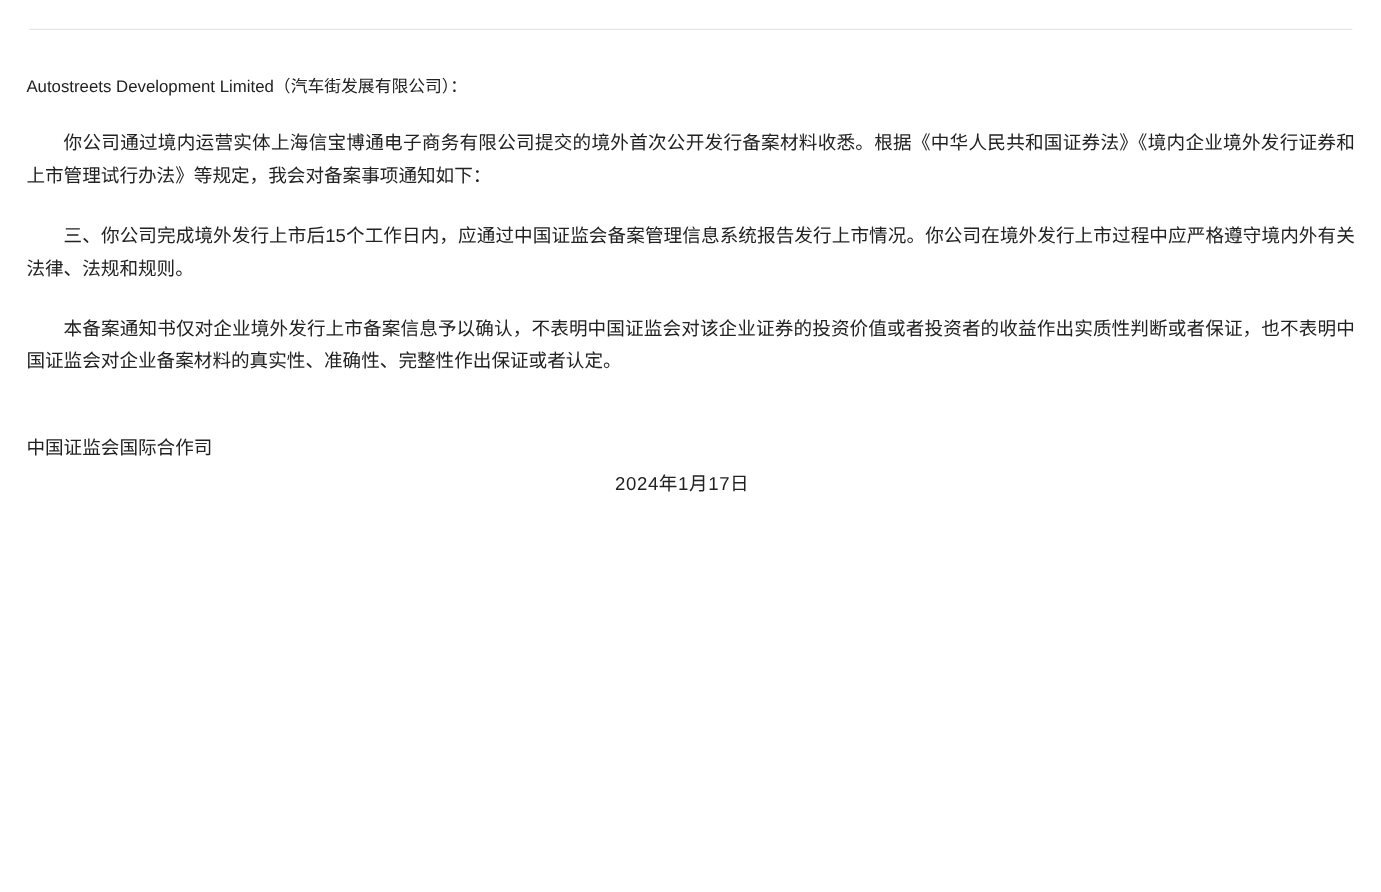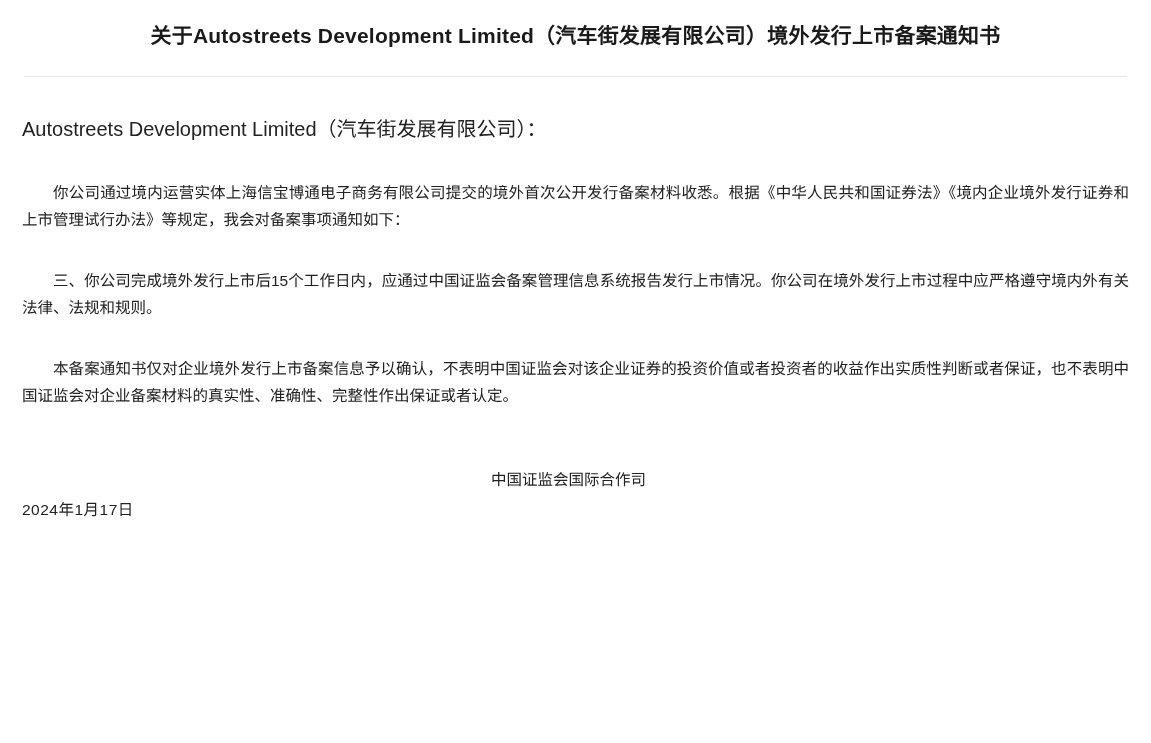--- a/index.html
+++ b/index.html
@@ -33,56 +33,55 @@
     margin: 24px 24px 0 24px;
     border: 0;
     border-top: 1px solid #e6e6e6;
     height: 0;
   }
   .body-area {
     padding: 0 22px;
     box-sizing: border-box;
   }
   .salutation {
-    font-size: 20px;
+    font-size: 14px;
     line-height: 1.6;
     color: #222222;
     margin-top: 36px;
   }
   p.para {
     font-size: 15.5px;
     line-height: 1.75;
     color: #222222;
-    margin: 34px 0 0 0;
+    margin: 23px 0 0 0;
     text-indent: 2em;
     text-align: justify;
   }
   .signature {
-    margin-top: 56px;
-    text-align: center;
+    margin-top: 44px;
+    text-align: left;
     font-size: 15.5px;
     color: #222222;
     padding-right: 14px;
     line-height: 1.9;
   }
   .sig-date {
-    text-align: left;
+    text-align: center;
     font-size: 15.5px;
     color: #222222;
     padding-right: 14px;
     line-height: 1.9;
     letter-spacing: 0.5px;
   }
 </style>
 </head>
 <body>
 
 <div class="page">
 
-  <div class="doc-title">关于Autostreets Development Limited（汽车街发展有限公司）境外发行上市备案通知书</div>
 
   <hr class="title-rule">
 
   <div class="body-area">
 
     <div class="salutation">Autostreets Development Limited（汽车街发展有限公司）：</div>
 
     <p class="para">你公司通过境内运营实体上海信宝博通电子商务有限公司提交的境外首次公开发行备案材料收悉。根据《中华人民共和国证券法》《境内企业境外发行证券和上市管理试行办法》等规定，我会对备案事项通知如下：</p>
 
 

